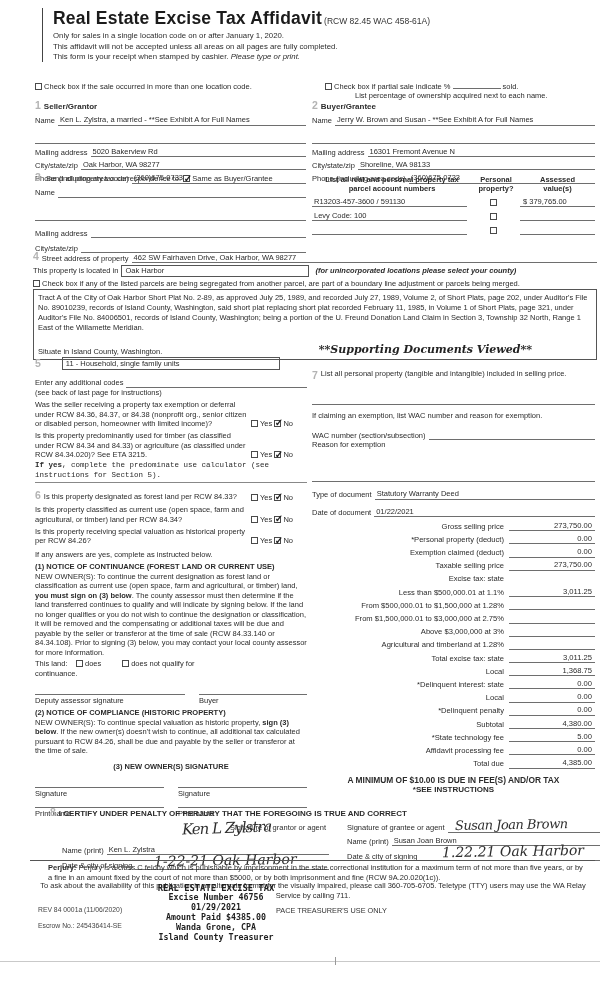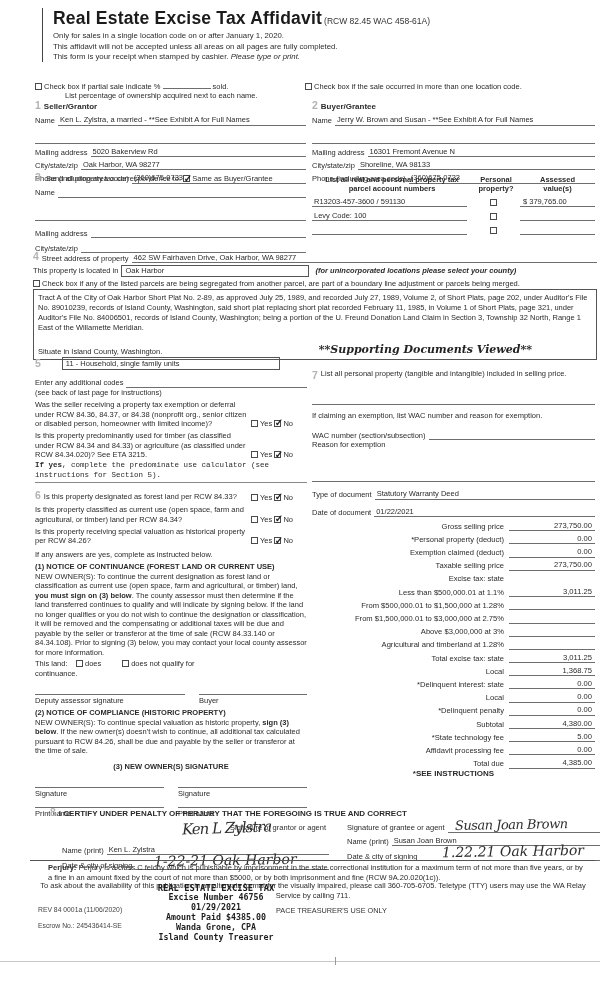--- a/index.html
+++ b/index.html
@@ -69,33 +69,33 @@
         <span class="mainTitle">Real Estate Excise Tax Affidavit</span>
         <span class="titleRef">(RCW 82.45 WAC 458-61A)</span>
       </div>
       <div class="hdrSub">Only for sales in a single location code on or after January 1, 2020.</div>
       <div class="hdrSub">This affidavit will not be accepted unless all areas on all pages are fully completed.</div>
       <div class="hdrSub"><span>This form is your receipt when stamped by cashier. </span><span class="i">Please type or print.</span></div>
     </div>
   </div>
 
   <div class="abs" style="top:82px; left:35px; width:560px; display:flex;">
+    <div style="width:290px;">
+      <span class="cb"><i></i></span>
+      <span>Check box if the sale occurred in more than one location code.</span>
+    </div>
     <div style="flex:1;">
       <div>
         <span class="cb"><i></i></span>
         <span>Check box if partial sale indicate %</span>
         <span style="display:inline-block;width:48px;border-bottom:1px solid #6e6e6e;"></span>
         <span>sold.</span>
       </div>
       <div style="margin-left:30px;">List percentage of ownership acquired next to each name.</div>
     </div>
-    <div style="width:290px;">
-      <span class="cb"><i></i></span>
-      <span>Check box if the sale occurred in more than one location code.</span>
-    </div>
   </div>
 
   <div class="abs" style="top:99px; left:35px; width:271px;">
     <div><span class="secnum">1</span><span class="b" style="font-size:8px;">Seller/Grantor</span></div>
     <div class="row mt3">
         <span class="lbl">Name</span>
         <span class="fl" style="flex:none;width:0;"></span>
         <span class="fv" style="flex:1;">Ken L. Zylstra, a married - **See Exhibit A for Full Names</span>
       </div>
     <div class="row" style="margin-top:9px;">
@@ -421,20 +421,21 @@
         <div class="amt-row">
           <span class="amt-label">Affidavit processing fee</span>
           <span class="amt-value">0.00</span>
         </div>
 
         <div class="amt-row">
           <span class="amt-label">Total due</span>
           <span class="amt-value">4,385.00</span>
         </div>
       </div>
+    <div class="b mt6" style="text-align:center; font-size:8.4px;">A MINIMUM OF $10.00 IS DUE IN FEE(S) AND/OR TAX</div>
     <div class="b" style="text-align:center; font-size:8px;">*SEE INSTRUCTIONS</div>
   </div>
 
   <div class="abs" style="top:806px; left:50px; width:564px;">
     <div><span class="secnum">8</span><span class="b" style="font-size:8px;">I CERTIFY UNDER PENALTY OF PERJURY THAT THE FOREGOING IS TRUE AND CORRECT</span></div>
     <div style="display:flex; gap:18px; margin-top:4px;">
       <div style="flex:1; padding-left:12px;">
         <div class="row" style="position:relative;flex-direction:column;">
           <span class="lbl">Signature of grantor or agent</span>
           <span class="fl"></span>

